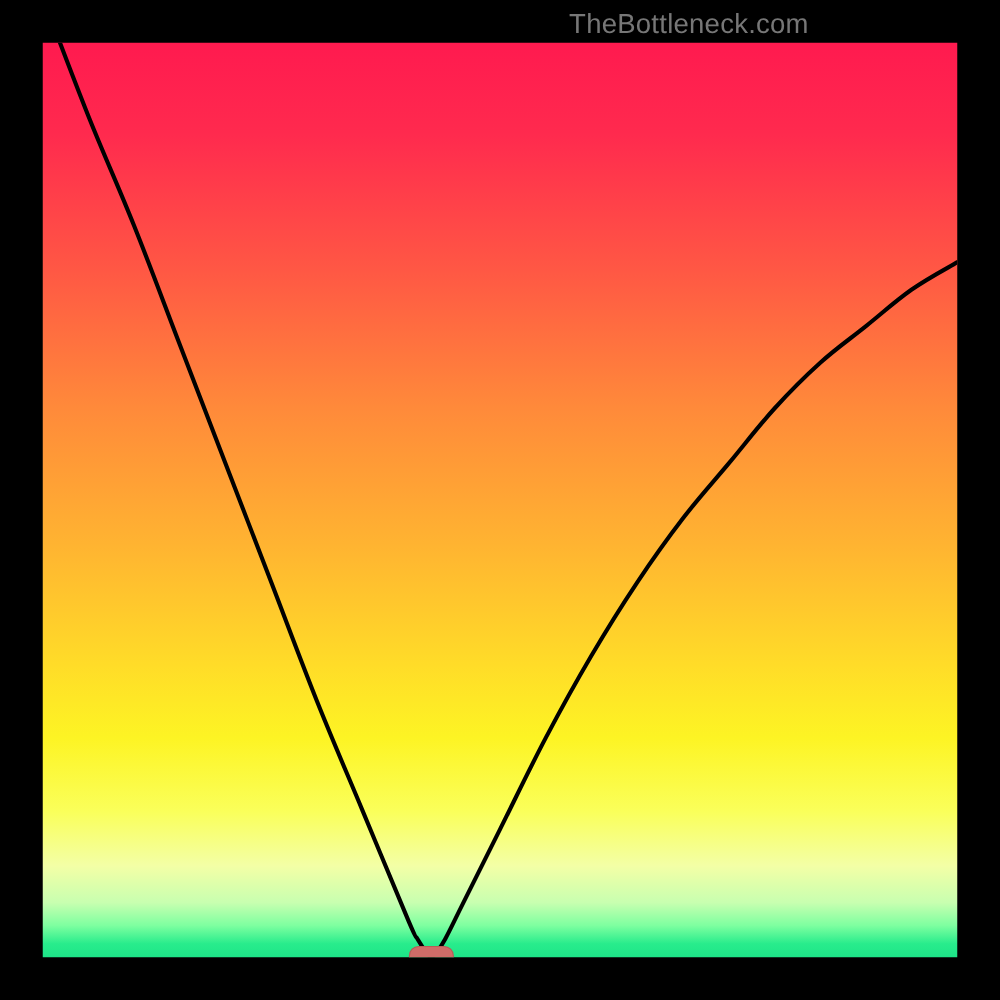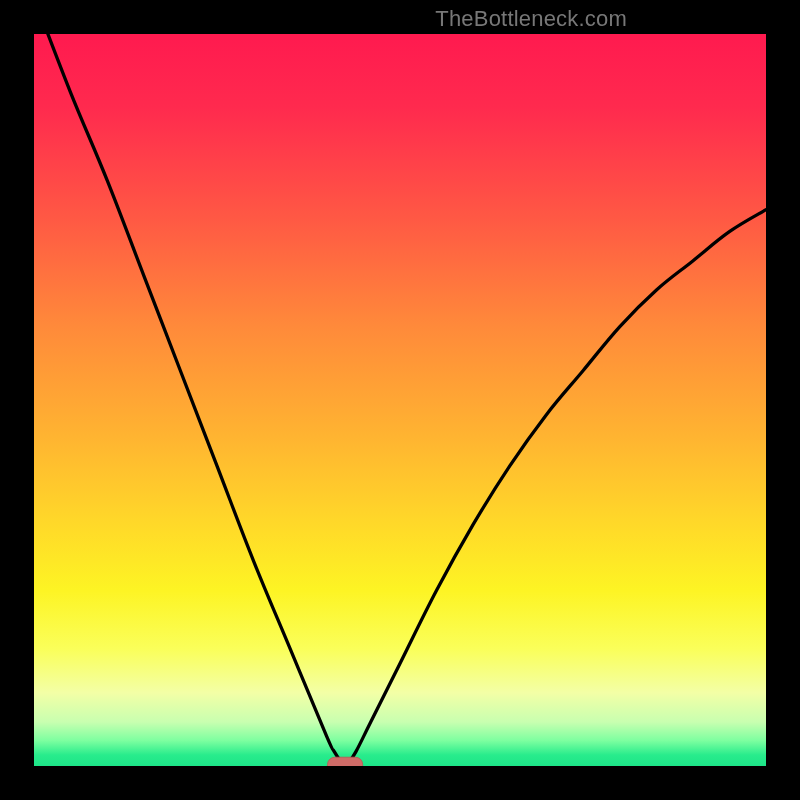--- a/index.html
+++ b/index.html
@@ -11,20 +11,21 @@
     background: #000000;
     font-family: Arial, Helvetica, sans-serif;
   }
   .frame {
     position: absolute;
     top: 0;
     left: 0;
     width: 659px;
     height: 800px;
     background: #000000;
+    padding-left: 20px;
   }
   .plot-area {
     position: absolute;
     top: 34px;
     left: 34px;
     width: 732px;
     height: 732px;
     overflow: hidden;
   }
   .gradient-bg {

